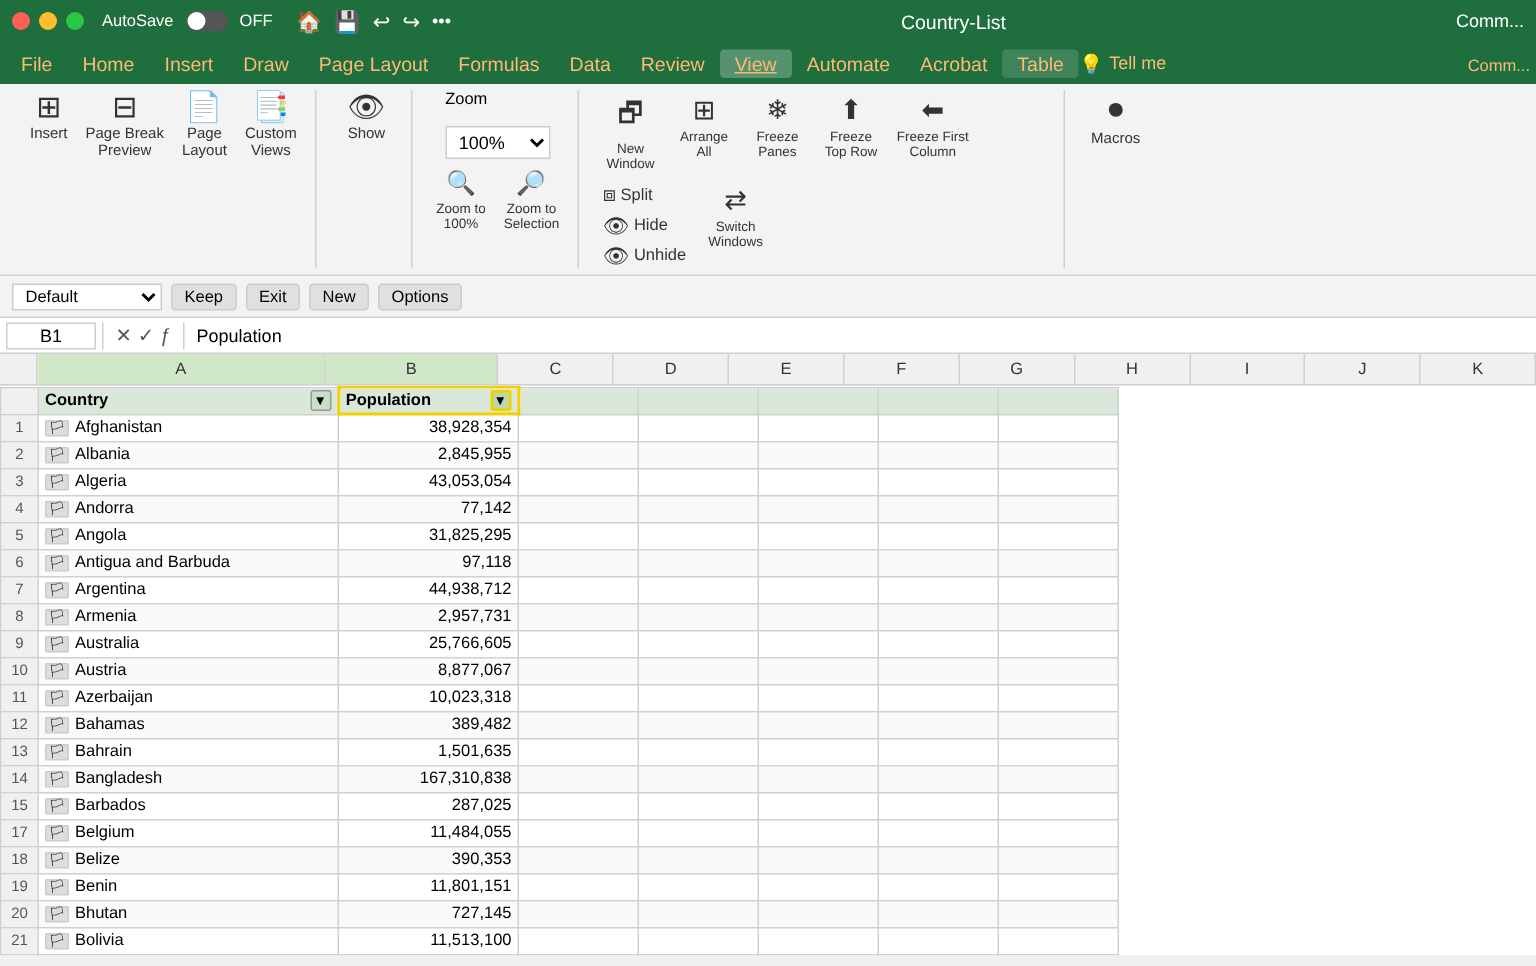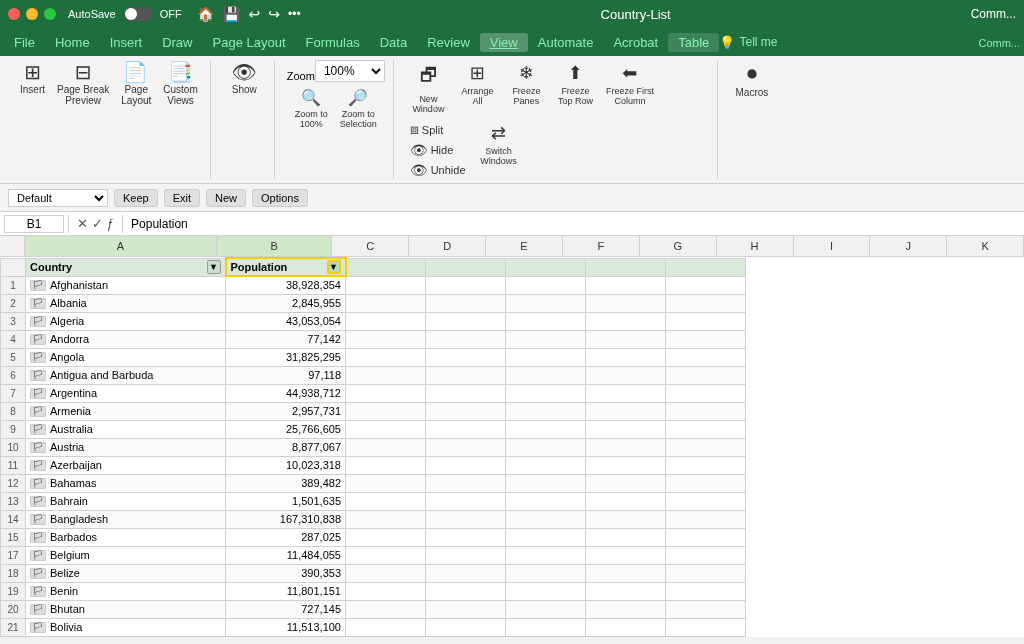--- a/index.html
+++ b/index.html
@@ -23,21 +23,21 @@
     .toggle { width: 28px; height: 14px; background: #555; border-radius: 7px; position: relative; }
     .toggle-knob { width: 12px; height: 12px; background: white; border-radius: 50%; position: absolute; top: 1px; left: 1px; }
 
     
     .menu-bar {
       height: 28px;
       background: #1e6e3e;
       display: flex;
       align-items: center;
       padding: 0 4px;
-      color: #86efac;
+      color: #fdba74;
       font-size: 13px;
     }
     .menu-item { padding: 2px 10px; cursor: pointer; border-radius: 3px; }
     .menu-item.active { background: rgba(255,255,255,0.25); text-decoration: underline; }
     .menu-item-table { background: rgba(255,255,255,0.15); }
 
     
     .ribbon {
       background: #f3f3f3;
       border-bottom: 1px solid #d0d0d0;
@@ -335,21 +335,21 @@
 
   <div class="ribbon-group">
     <div class="ribbon-btn">
       <div class="ribbon-icon">👁</div>
       <span style="font-size:10px;">Show</span>
     </div>
     <div class="ribbon-group-label"></div>
   </div>
 
   <div class="ribbon-group" style="flex-direction:column;align-items:center;">
-    <div style="display:flex;align-items:flex-end;gap:0;">
+    <div style="display:flex;align-items:flex-start;gap:12px;flex-direction:column;">
       <span style="font-size:11px;">Zoom</span>
       <select class="zoom-select">
         <option>100%</option>
         <option>75%</option>
         <option>50%</option>
         <option>150%</option>
         <option>200%</option>
       </select>
     </div>
     <div style="display:flex;gap:4px;">

